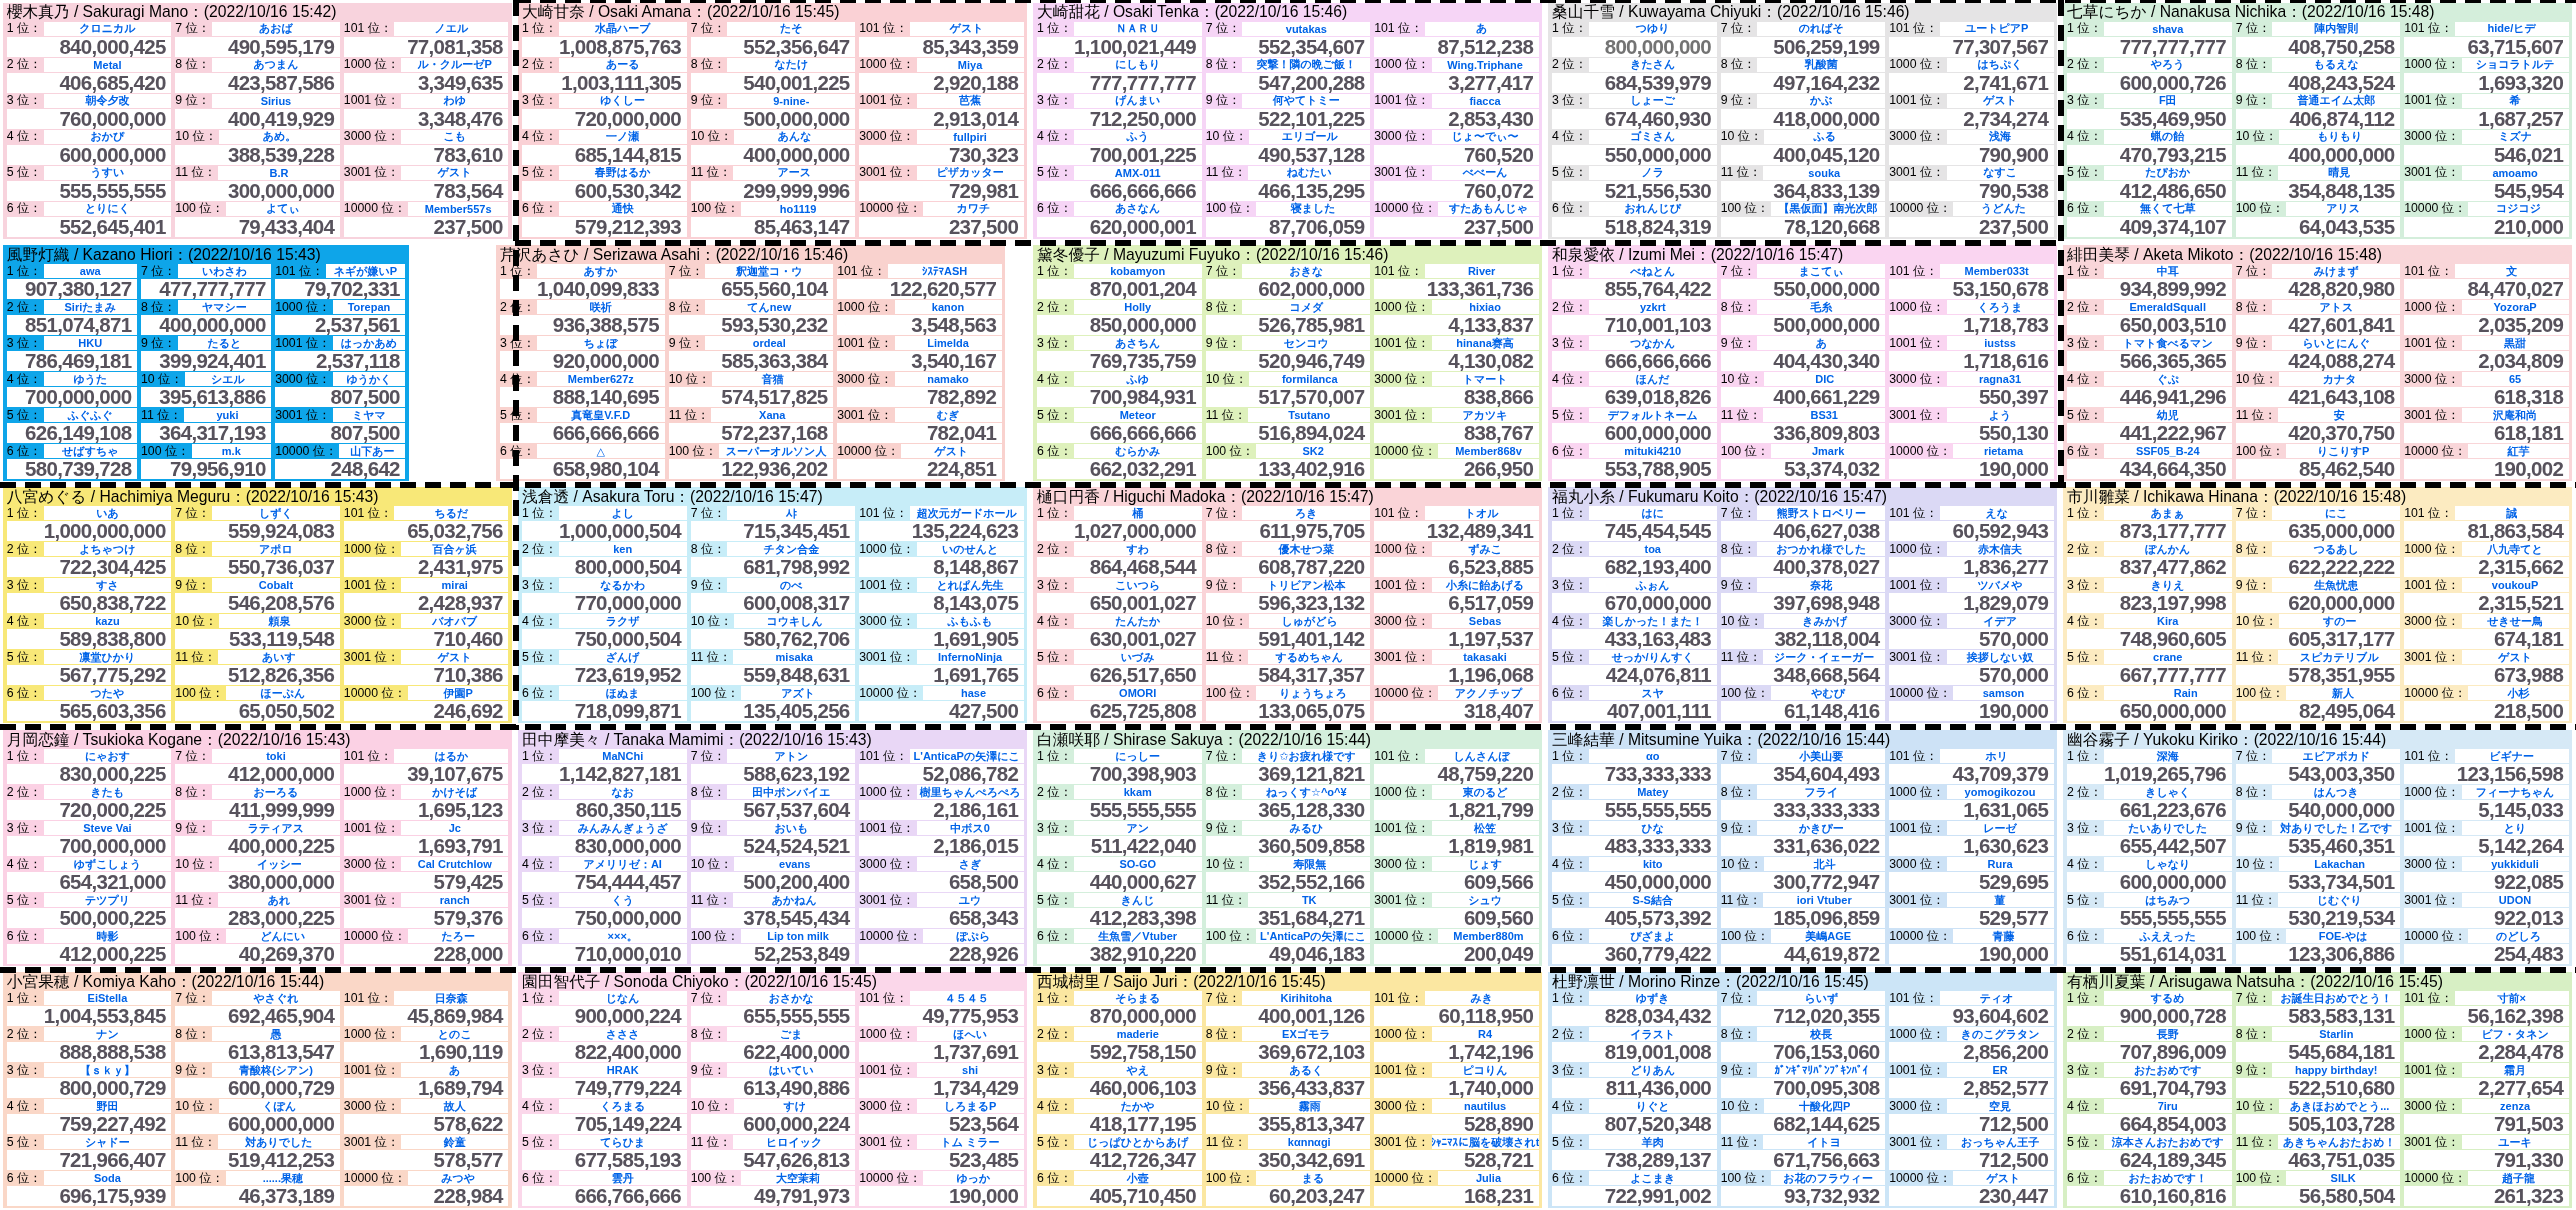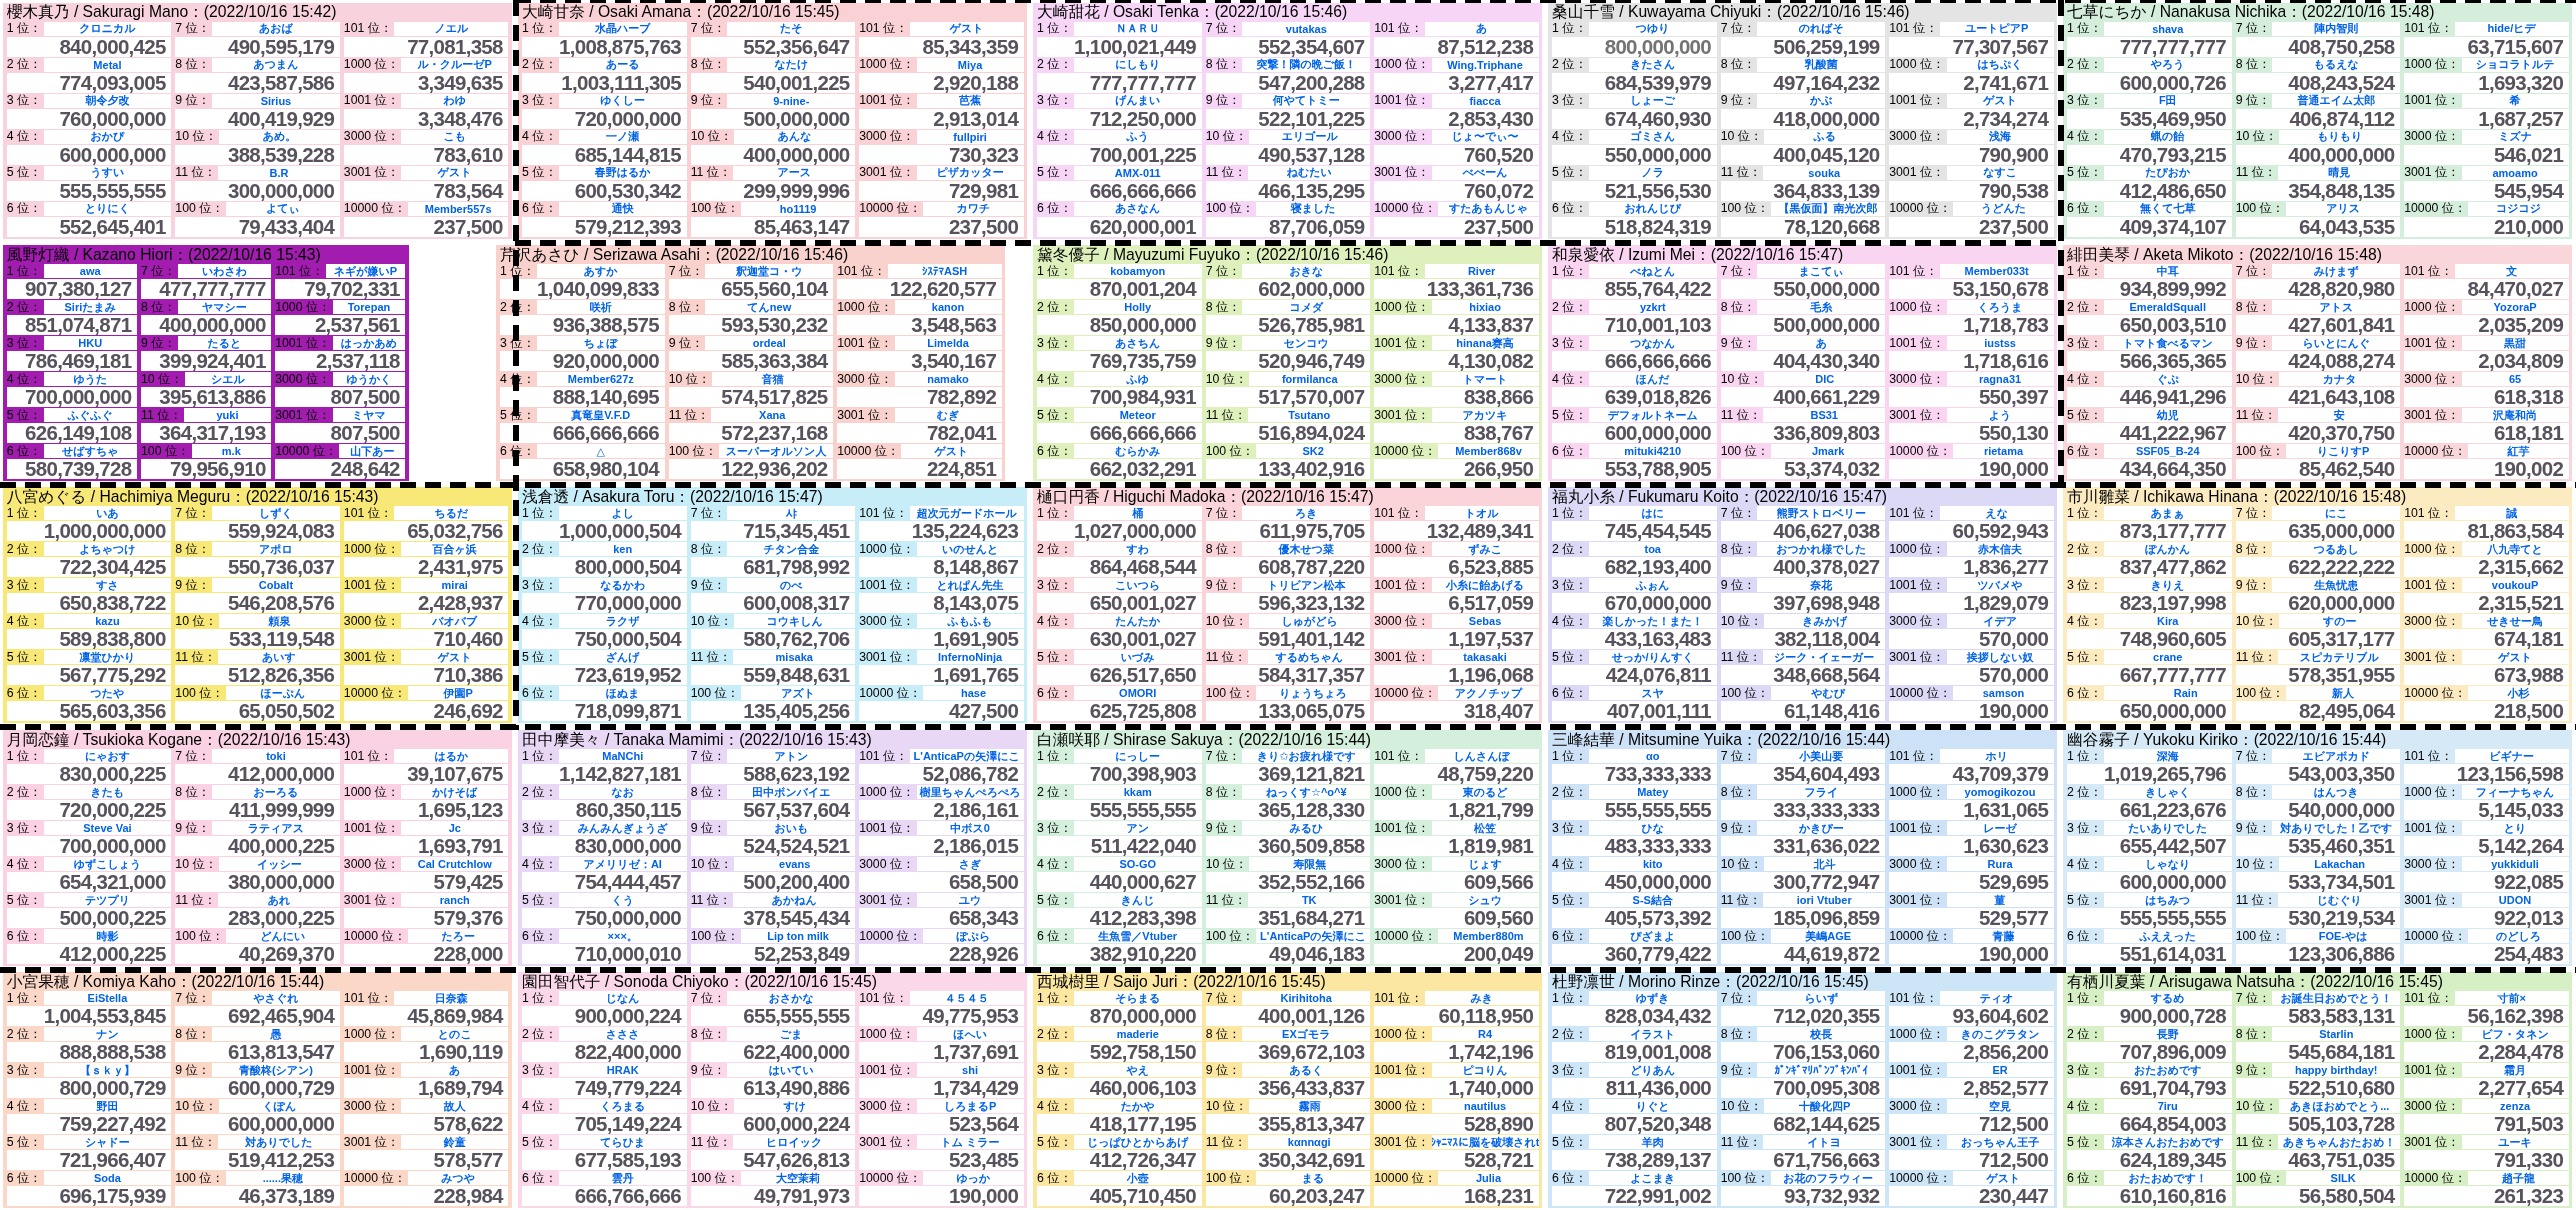--- a/index.html
+++ b/index.html
@@ -41,21 +41,21 @@
   </div>
 
   <div class="entry">
     <div class="labelrow">
       <span class="rank">2 位：</span>
       <span class="namebox">
         <span class="name" style="color: rgb(0, 99, 232);">Metal</span>
       </span>
     </div>
     <div class="scorebox">
-      <span class="score" style="color: rgb(87, 82, 92);">774,093,005</span>
+      <span class="score" style="color: rgb(87, 82, 92);">406,685,420</span>
     </div>
   </div>
 
   <div class="entry">
     <div class="labelrow">
       <span class="rank">3 位：</span>
       <span class="namebox">
         <span class="name" style="color: rgb(0, 99, 232);">朝令夕改</span>
       </span>
     </div>
@@ -1142,21 +1142,21 @@
       </span>
     </div>
     <div class="scorebox">
       <span class="score" style="color: rgb(87, 82, 92);">210,000</span>
     </div>
   </div>
 </div>
       </div>
   </div>
 
-  <div class="panel" style="left: 2.7px; top: 245px; width: 406px; height: 236px; background: #a21caf;">
+  <div class="panel" style="left: 2.7px; top: 245px; width: 406px; height: 236px; background: #0ea5e9;">
     <div class="panel-title">風野灯織 / Kazano Hiori：(2022/10/16 15:43)</div>
     <div class="cols">
         <div class="col">
   <div class="entry">
     <div class="labelrow">
       <span class="rank">1 位：</span>
       <span class="namebox">
         <span class="name" style="color: rgb(0, 99, 232);">awa</span>
       </span>
     </div>

